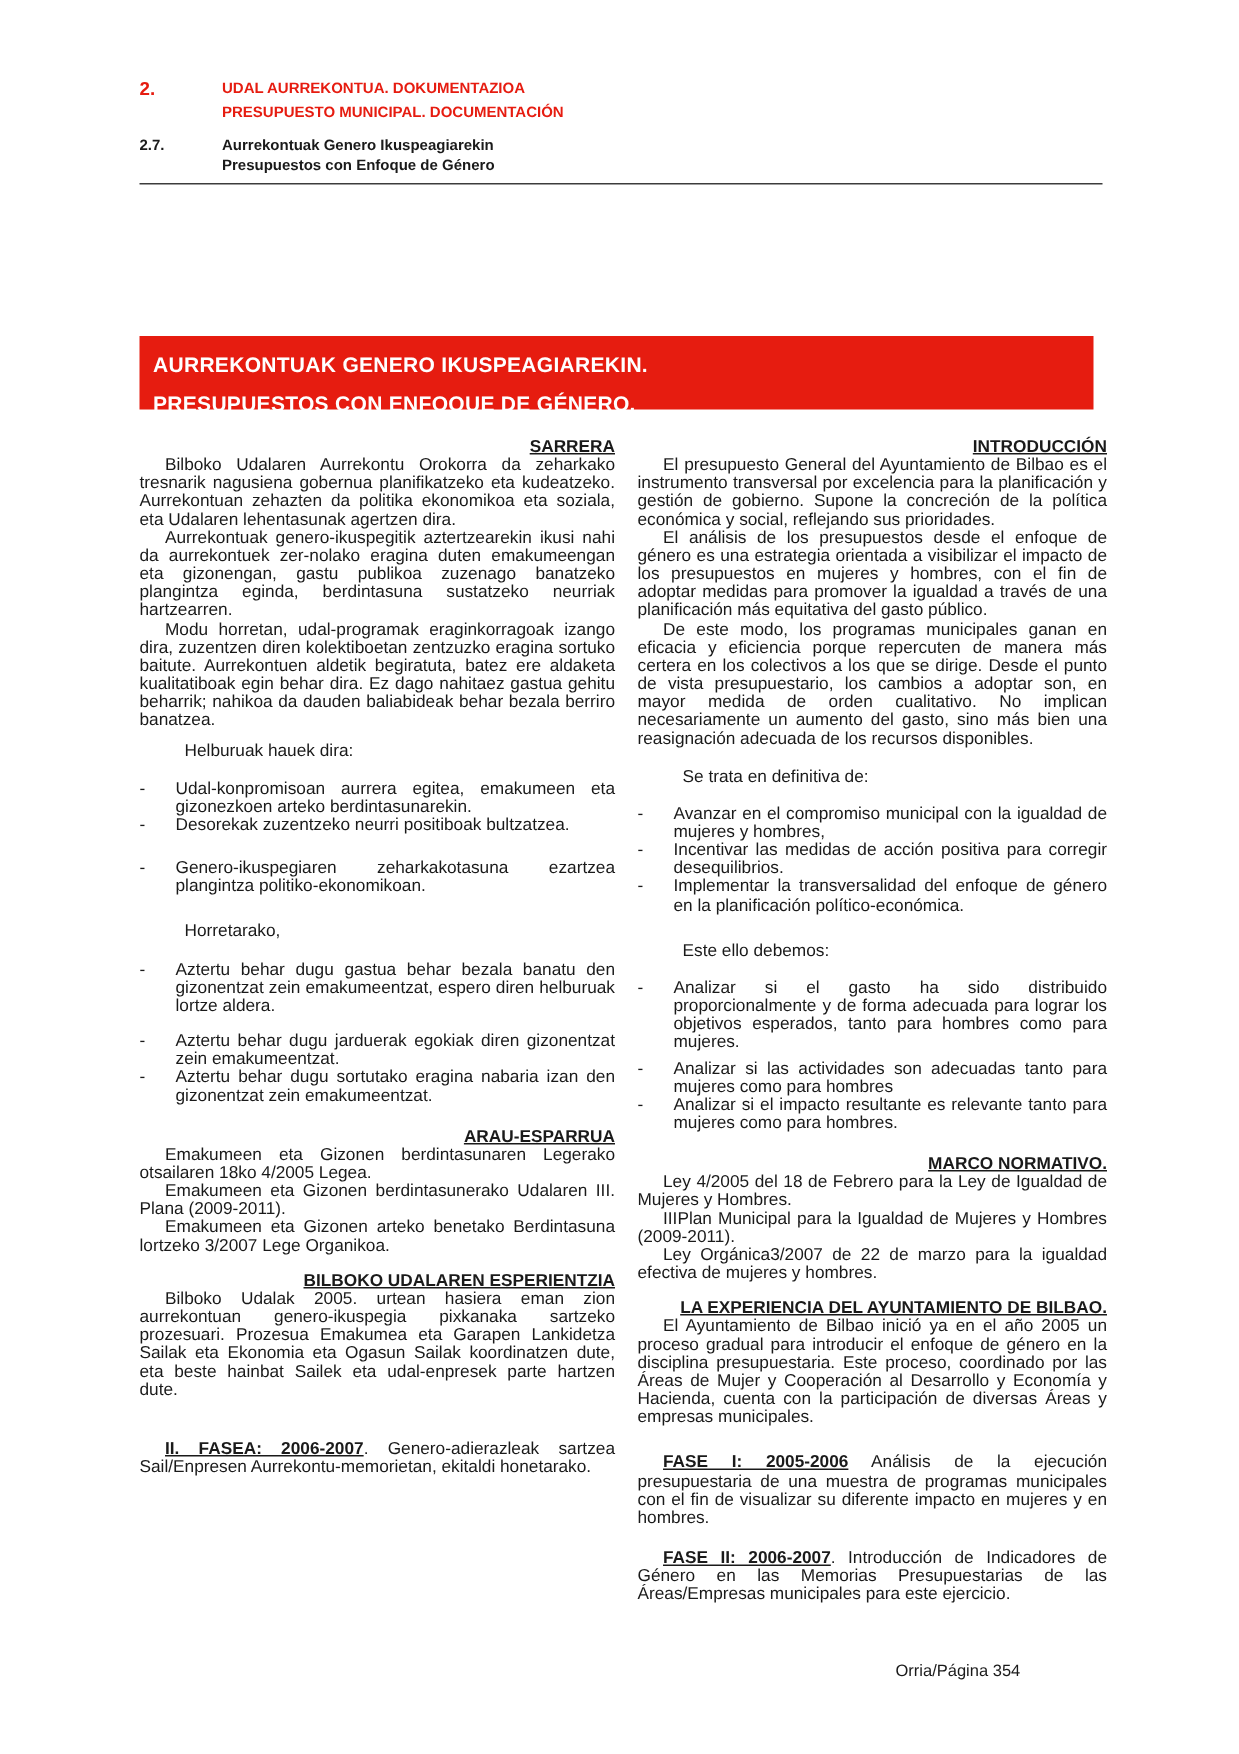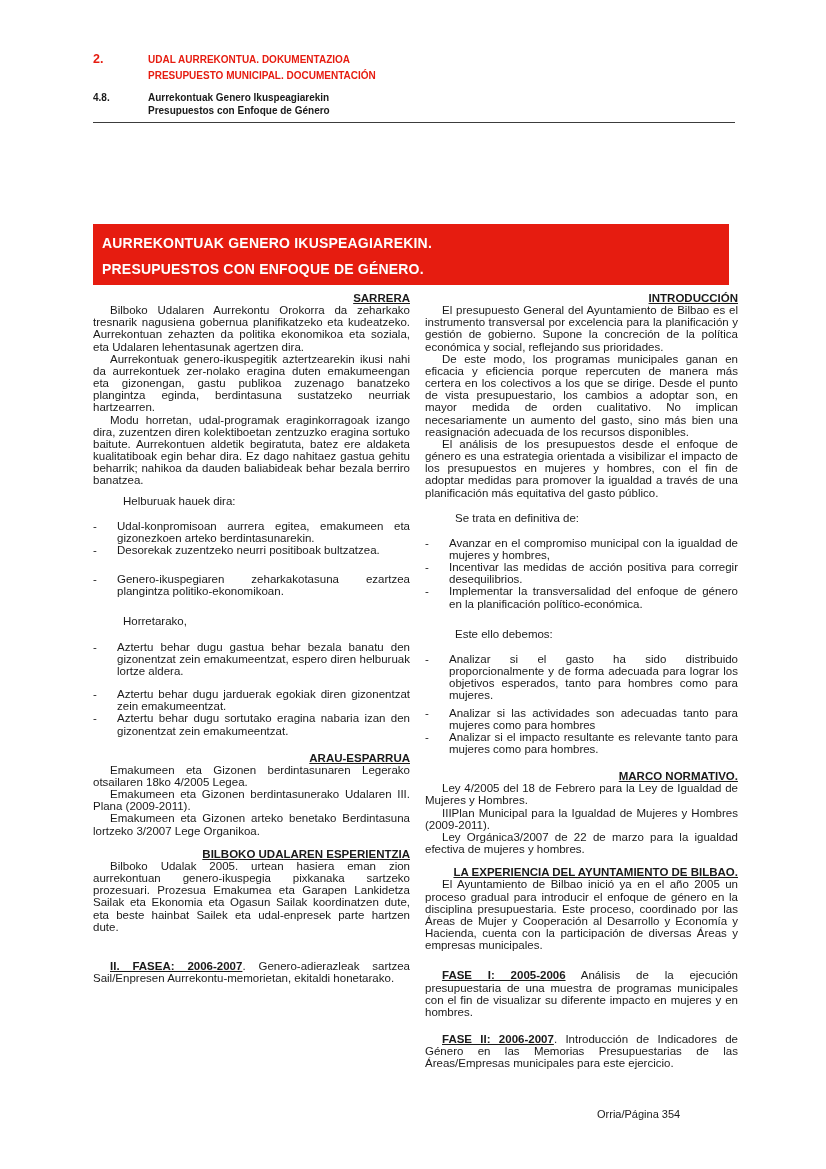--- a/index.html
+++ b/index.html
@@ -12,21 +12,21 @@
   .doc-header{position:absolute;left:93px;top:52px;width:642px;}
   .hrow{display:flex;}
   .sec-num{flex:0 0 55px;font-weight:700;font-size:12.5px;line-height:15.5px;color:var(--red);}
   .sec-title{font-weight:700;font-size:10px;line-height:15.5px;color:var(--red);}
   .subrow{margin-top:9px;}
   .sub-num{flex:0 0 55px;font-weight:700;font-size:10px;line-height:12.5px;}
   .sub-title{font-weight:700;font-size:10px;line-height:12.5px;}
   .rule{position:absolute;left:93px;top:122px;width:642px;height:0;border-top:1.4px solid #3c3c3c;}
   
   .banner{
-    position:absolute;left:93px;top:224px;width:636px;height:61px;box-sizing:border-box;
+    position:absolute;left:93px;top:224px;width:636px;height:49px;box-sizing:border-box;
     background:var(--red);color:#ffffff;font-weight:700;font-size:14px;
     padding:6px 10px 0 9px;letter-spacing:.2px;
   }
   .banner .bl{line-height:26px;white-space:nowrap;}
   
   .cols{position:absolute;left:93px;top:292px;width:645px;display:flex;gap:15px;}
   .col{flex:0 0 auto;width:317px;font-size:11.5px;line-height:12.15px;text-align:justify;}
   .col.right{width:313px;}
   .h3{margin:0;font-weight:700;text-decoration:underline;text-indent:17px;text-align:right;}
   .para{margin:0;text-indent:17px;}
@@ -47,21 +47,21 @@
 
   <div class="doc-header">
     <div class="hrow">
       <div class="sec-num">2.</div>
       <div class="sec-title">
         <div>UDAL AURREKONTUA. DOKUMENTAZIOA</div>
         <div>PRESUPUESTO MUNICIPAL. DOCUMENTACIÓN</div>
       </div>
     </div>
     <div class="hrow subrow">
-      <div class="sub-num">4.8.</div>
+      <div class="sub-num">2.7.</div>
       <div class="sub-title">
         <div>Aurrekontuak Genero Ikuspeagiarekin</div>
         <div>Presupuestos con Enfoque de Género</div>
       </div>
     </div>
   </div>
   <div class="rule"></div>
 
   <div class="banner">
     <div class="bl">AURREKONTUAK GENERO IKUSPEAGIAREKIN.</div>
@@ -111,22 +111,22 @@
 
       <p class="h3 g11">BILBOKO UDALAREN ESPERIENTZIA</p>
       <p class="para">Bilboko Udalak 2005. urtean hasiera eman zion aurrekontuan genero-ikuspegia pixkanaka sartzeko prozesuari. Prozesua Emakumea eta Garapen Lankidetza Sailak eta Ekonomia eta Ogasun Sailak koordinatzen dute, eta beste hainbat Sailek eta udal-enpresek parte hartzen dute.</p>
 
       <p class="para g27"><span class="lead">II. FASEA: 2006-2007</span><span>. Genero-adierazleak sartzea Sail/Enpresen Aurrekontu-memorietan, ekitaldi honetarako.</span></p>
     </div>
 
     <div class="col right">
       <p class="h3">INTRODUCCIÓN</p>
       <p class="para g4">El presupuesto General del Ayuntamiento de Bilbao es el instrumento transversal por excelencia para la planificación y gestión de gobierno. Supone la concreción de la política económica y social, reflejando sus prioridades.</p>
+      <p class="para">El análisis de los presupuestos desde el enfoque de género es una estrategia orientada a visibilizar el impacto de los presupuestos en mujeres y hombres, con el fin de adoptar medidas para promover la igualdad a través de una planificación más equitativa del gasto público.</p>
       <p class="para">De este modo, los programas municipales ganan en eficacia y eficiencia porque repercuten de manera más certera en los colectivos a los que se dirige. Desde el punto de vista presupuestario, los cambios a adoptar son, en mayor medida de orden cualitativo. No implican necesariamente un aumento del gasto, sino más bien una reasignación adecuada de los recursos disponibles.</p>
-      <p class="para">El análisis de los presupuestos desde el enfoque de género es una estrategia orientada a visibilizar el impacto de los presupuestos en mujeres y hombres, con el fin de adoptar medidas para promover la igualdad a través de una planificación más equitativa del gasto público.</p>
 
       <p class="plabel">Se trata en definitiva de:</p>
       <div class="li">
         <span class="dash">-</span>
         <span class="litxt">Avanzar en el compromiso municipal con la igualdad de mujeres y hombres,</span>
       </div>
       <div class="li">
         <span class="dash">-</span>
         <span class="litxt">Incentivar las medidas de acción positiva para corregir desequilibrios.</span>
       </div>

